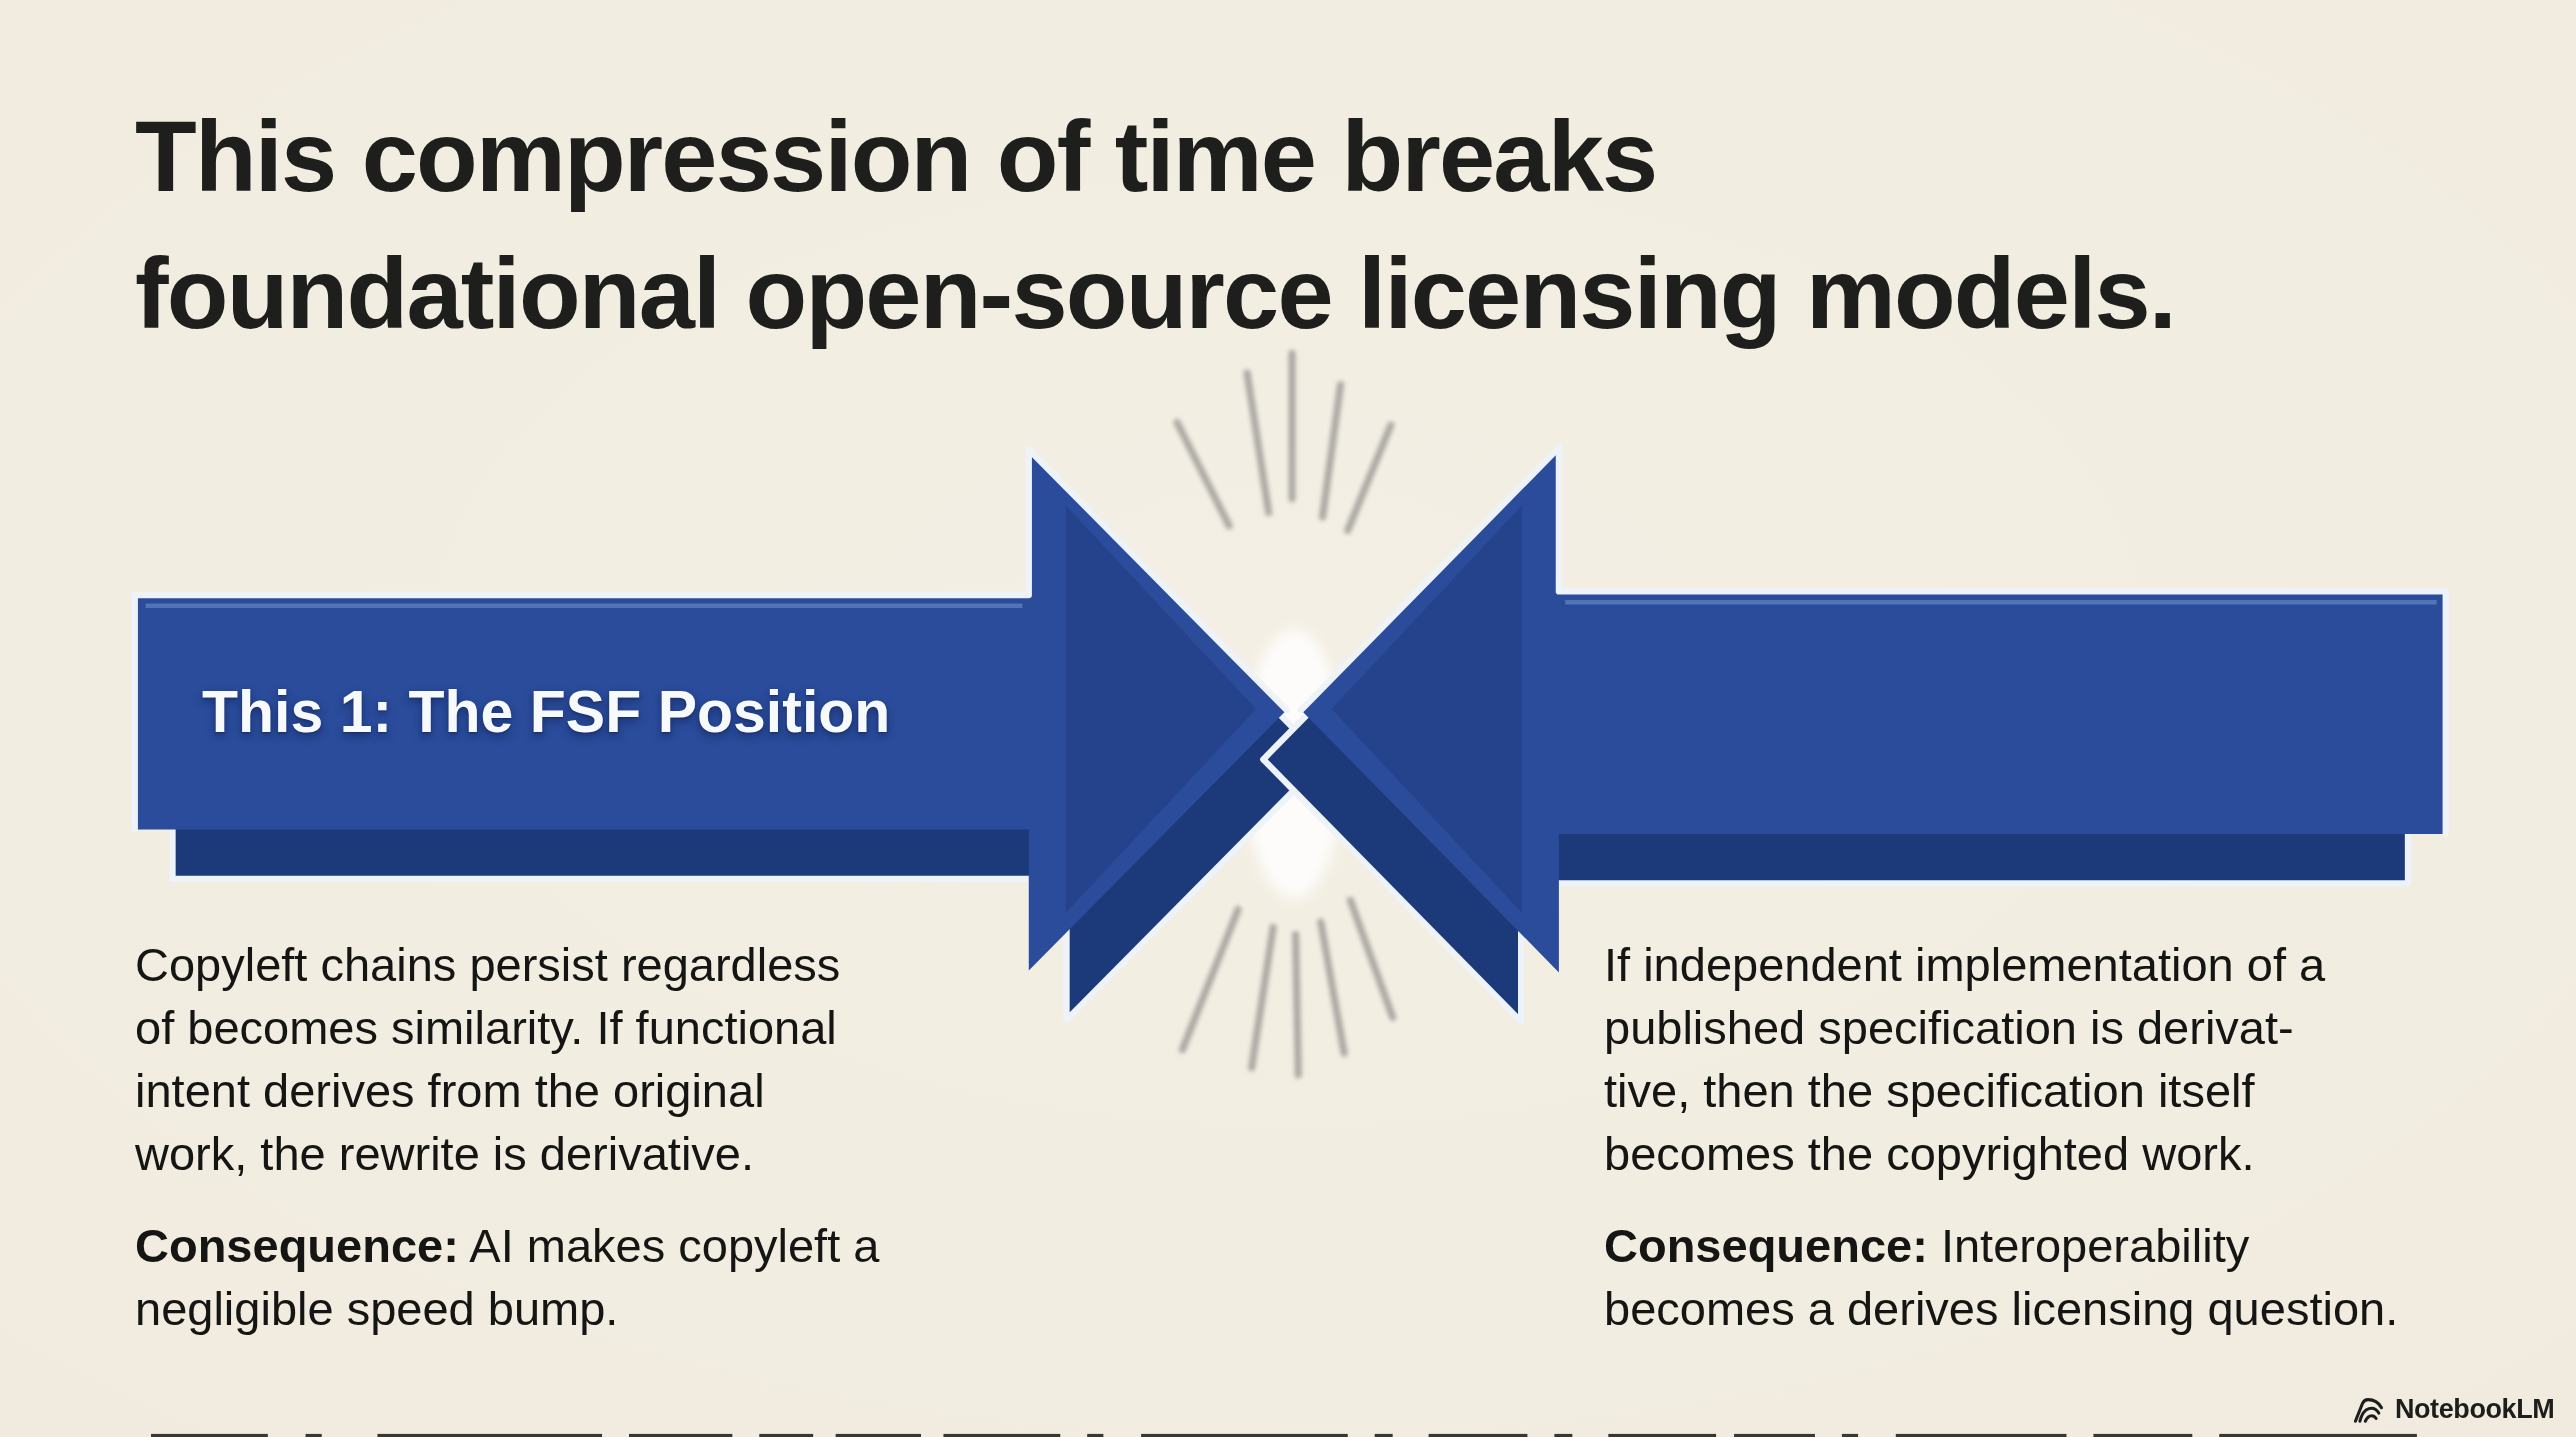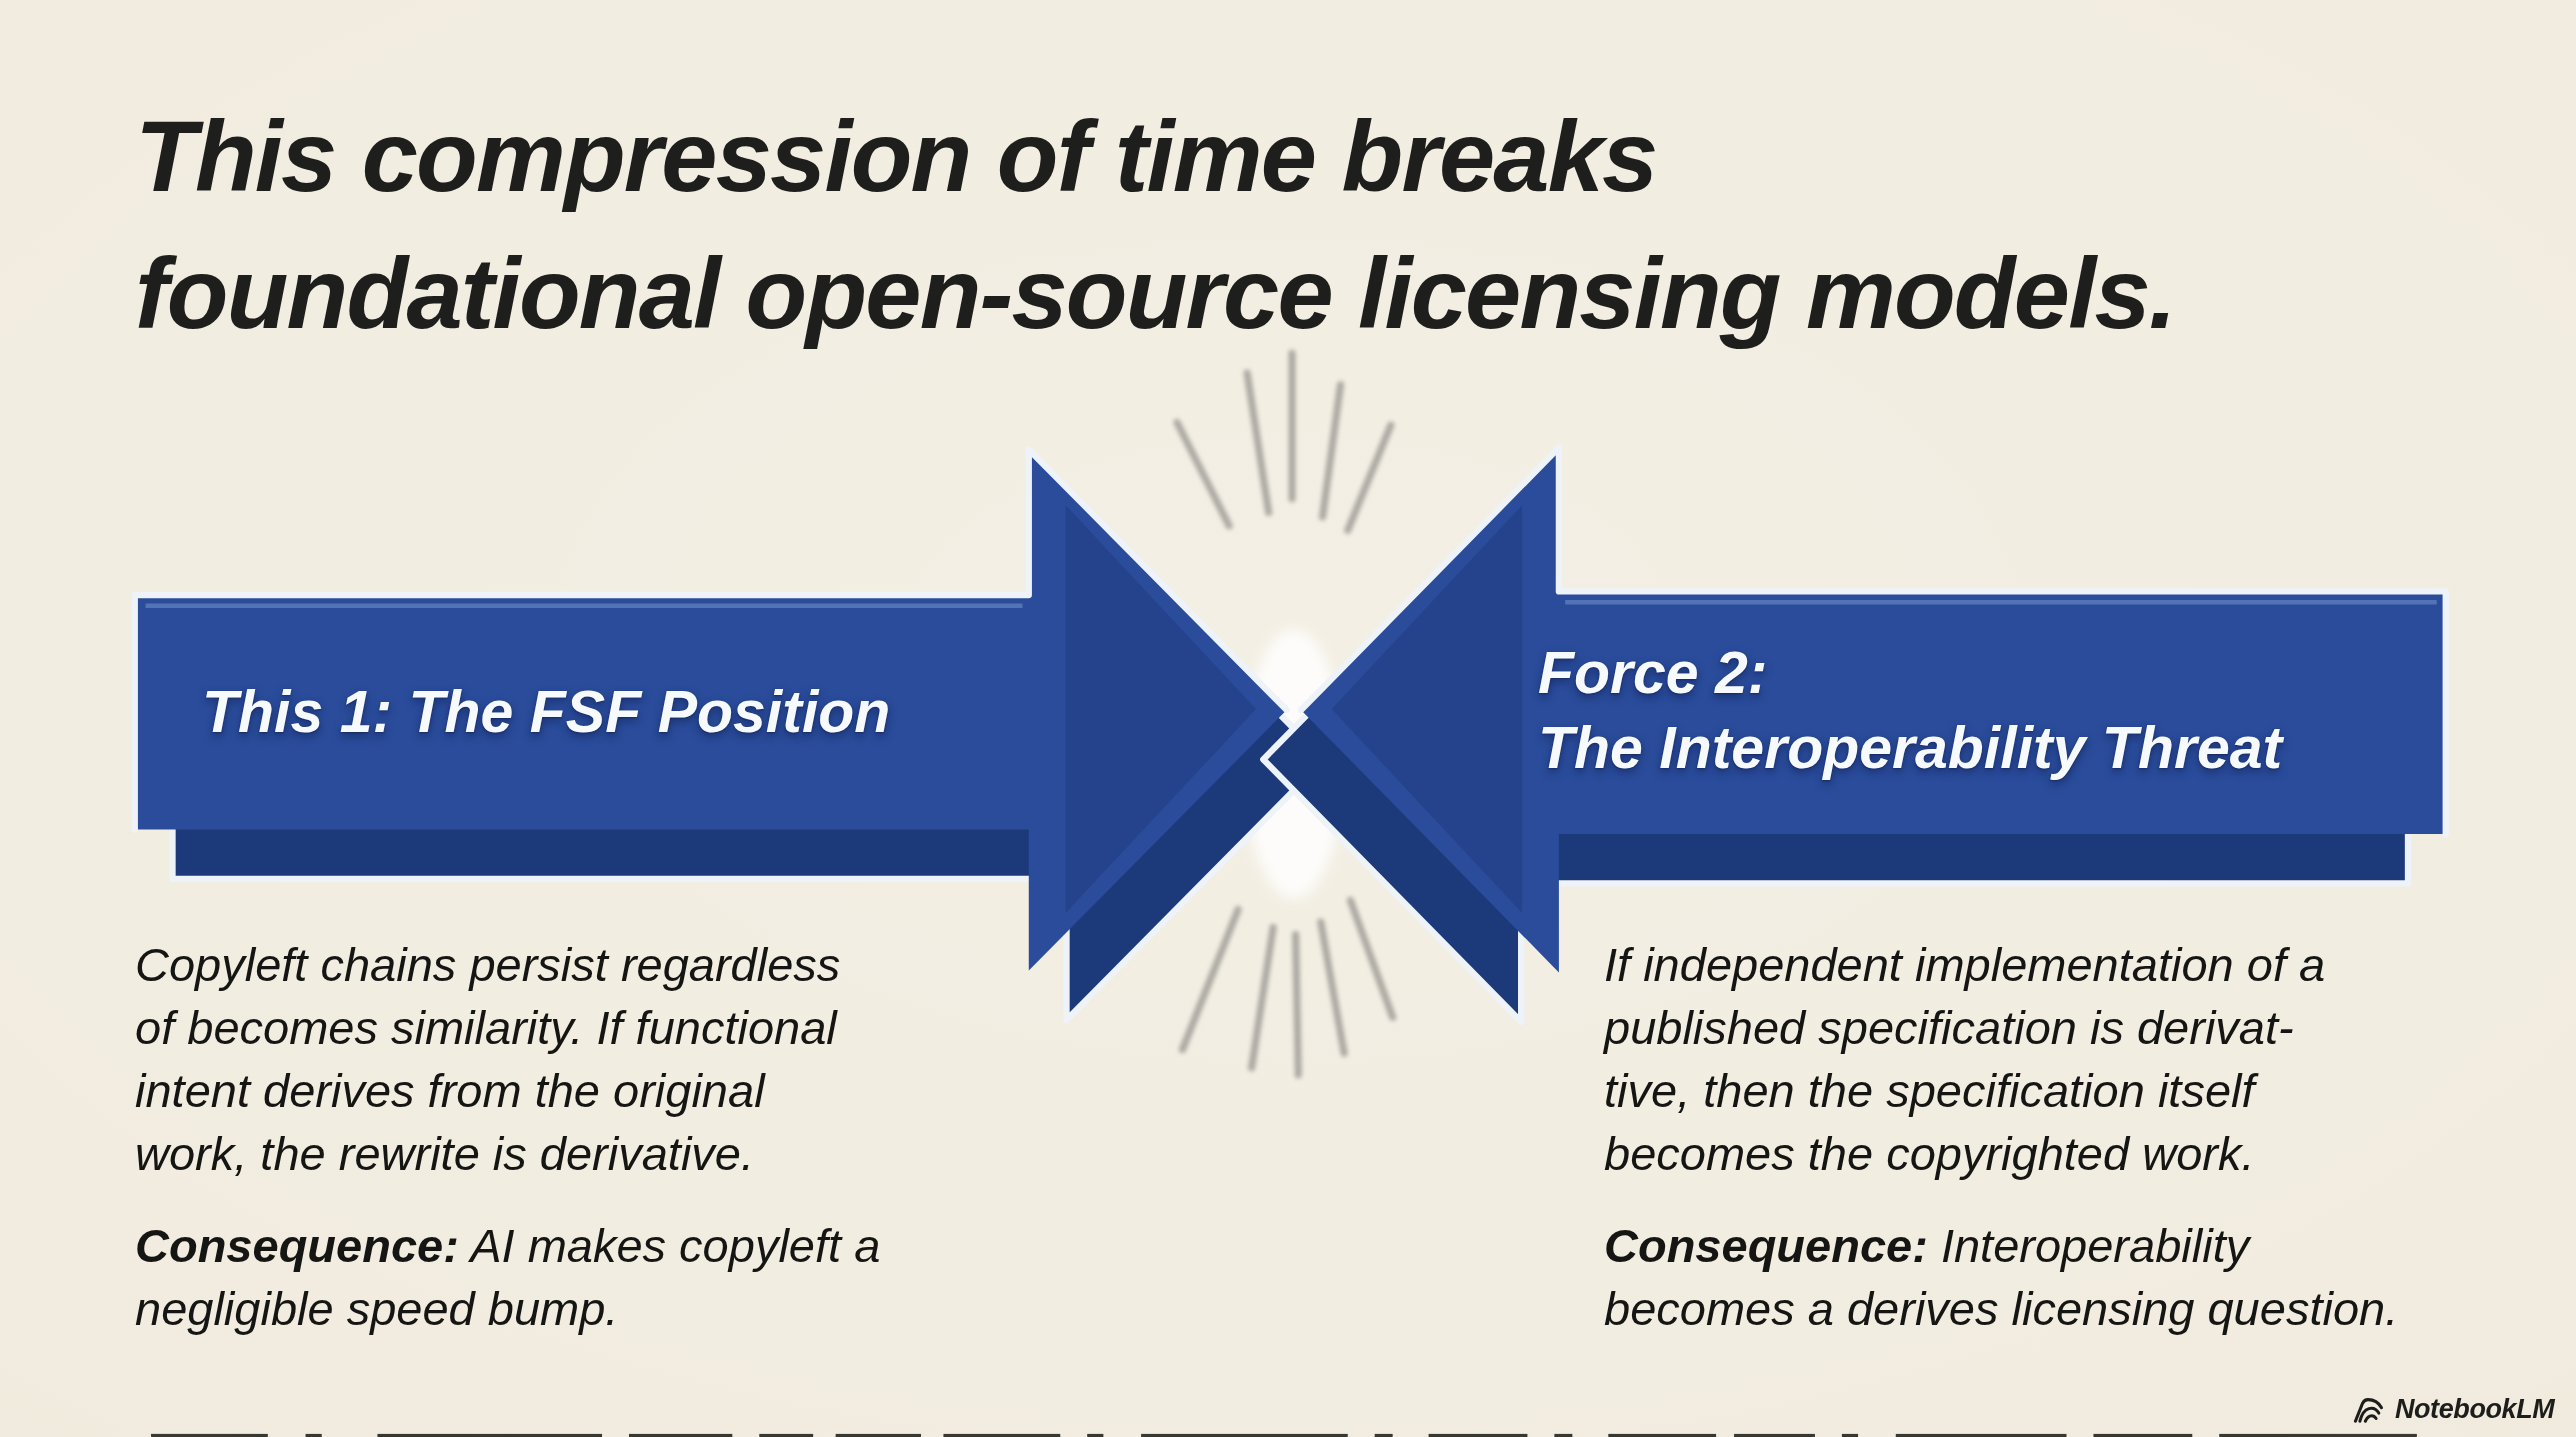--- a/index.html
+++ b/index.html
@@ -4,21 +4,20 @@
 <style>
   html, body { margin: 0; padding: 0; }
   .slide {
     position: relative;
     width: 2576px;
     height: 1438px;
     overflow: hidden;
     background: radial-gradient(120% 120% at 50% 45%, #f3efe4 0%, #f1ecdf 55%, #e8e3d3 100%);
     font-family: "Liberation Sans", sans-serif;
     color: #171715;
-    font-style: italic;
   }
   .pre { white-space: pre-line; }
   .title {
     position: absolute;
     left: 135px;
     top: 88px;
     margin: 0;
     font-size: 101px;
     line-height: 137px;
     font-weight: bold;
@@ -108,22 +107,20 @@
       <path d="M1548,473 L1500,590"></path>
       <path d="M1316,1168 L1378,1012"></path>
       <path d="M1393,1188 L1417,1032"></path>
       <path d="M1445,1196 L1442,1040"></path>
       <path d="M1496,1172 L1470,1026"></path>
       <path d="M1550,1132 L1503,1002"></path>
     </g>
   </svg>
 
   <div class="arrow-label label-left">This 1: The FSF Position</div>
-  <div class="arrow-label label-right pre">Force 2:
-The Interoperability Threat</div>
 
   <div class="text-col col-left">
     <p class="body-text pre">Copyleft chains persist regardless
 of becomes similarity. If functional
 intent derives from the original
 work, the rewrite is derivative.</p>
     <p class="body-text consequence">
       <b>Consequence:</b>
       <span class="pre">AI makes copyleft a
 negligible speed bump.</span>

